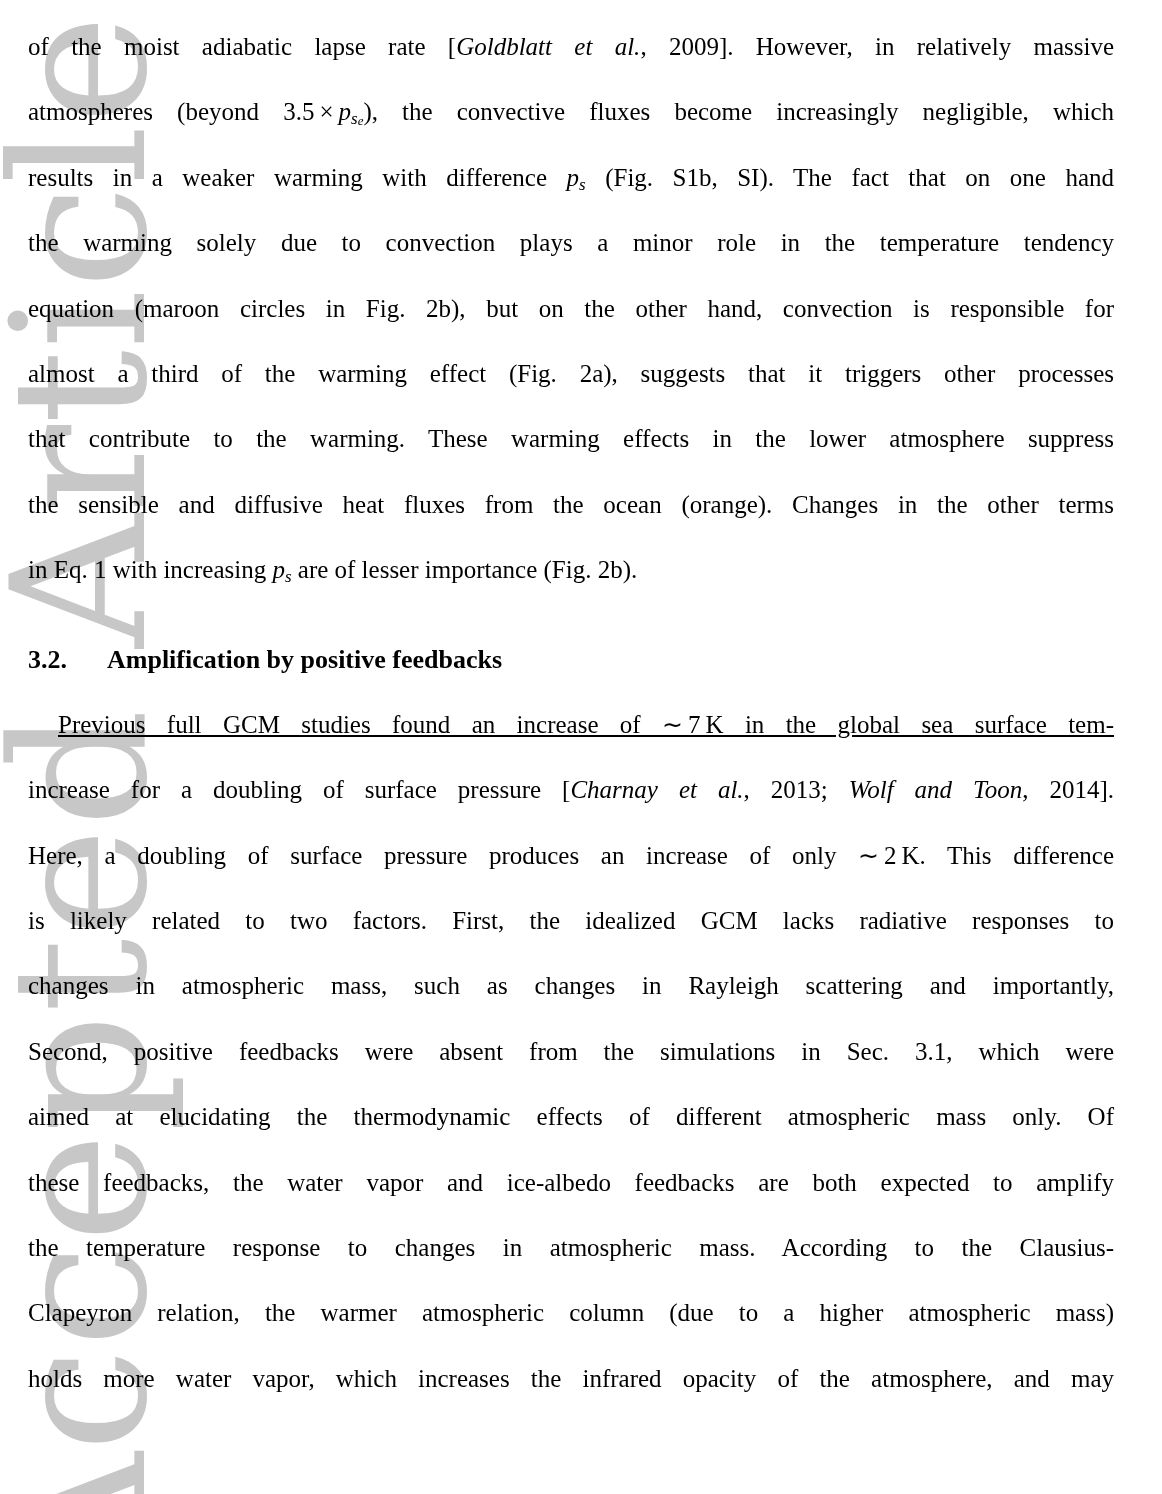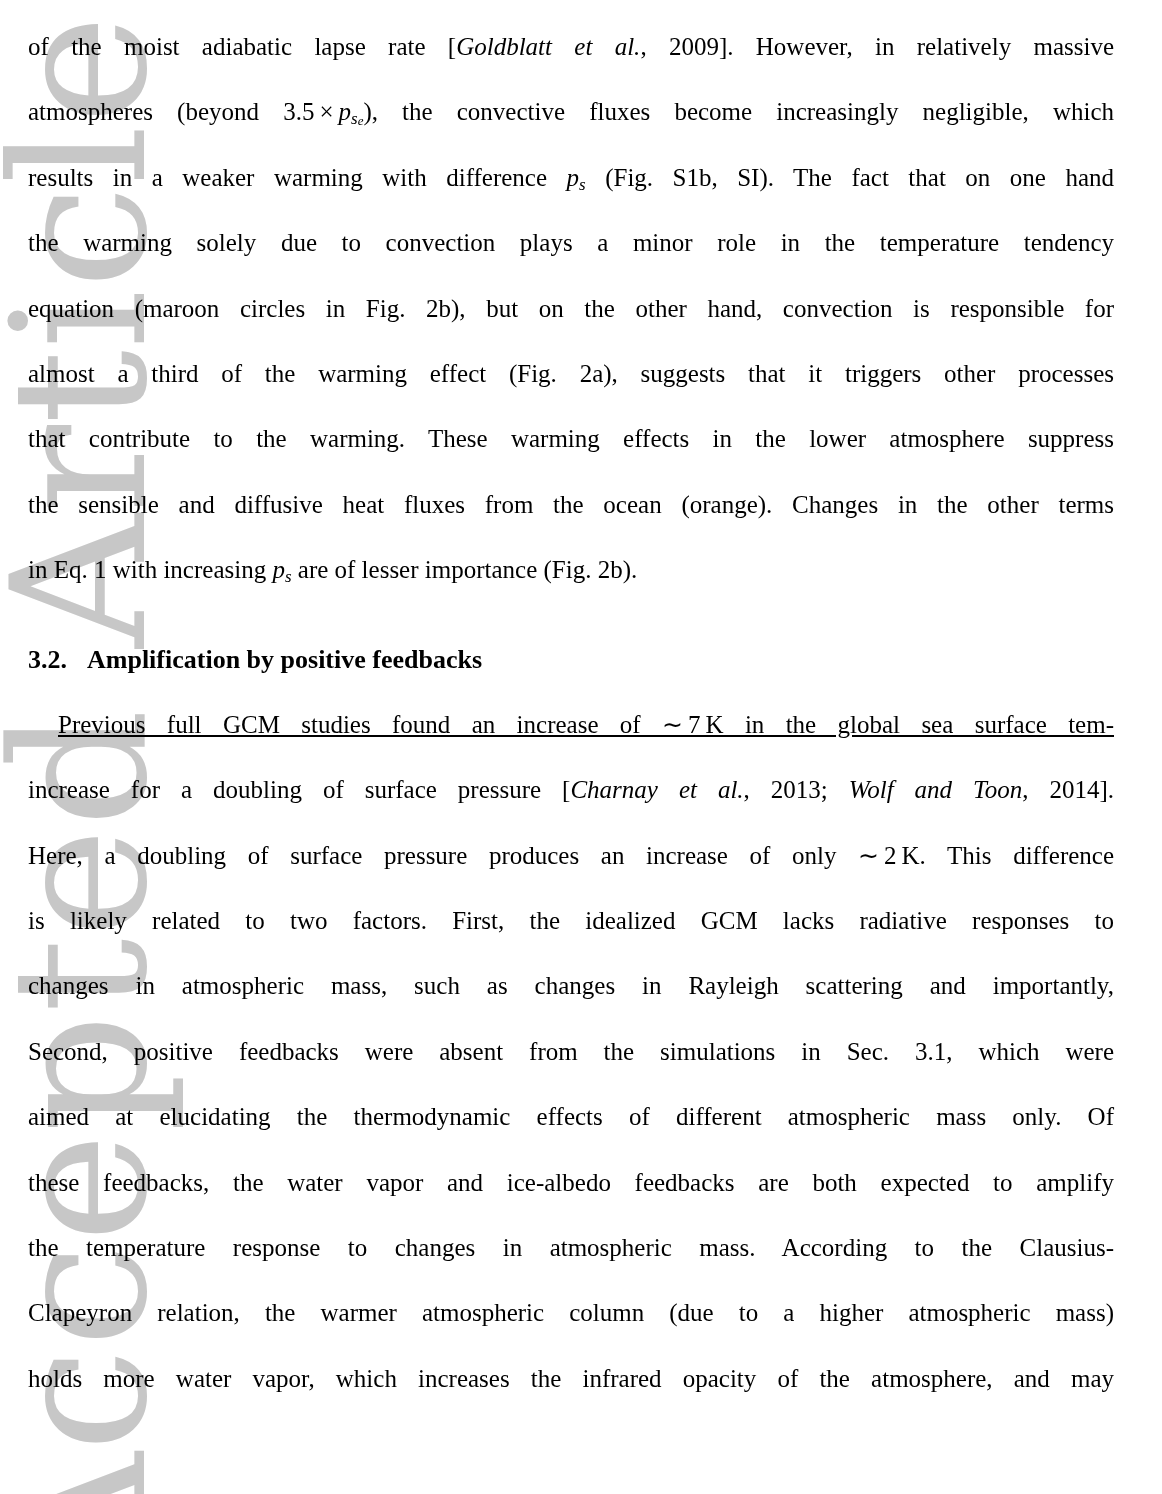--- a/index.html
+++ b/index.html
@@ -58,21 +58,21 @@
   }
   .heading {
     margin: 24px 0 0 0;
     height: 65.4px;
     line-height: 65.4px;
     font-size: 26px;
     font-weight: bold;
     text-align: left;
   }
   .heading .num {
-    margin-right: 20px;
+    margin-right: 40px;
   }
   .it { font-style: italic; }
   .sub {
     font-size: 0.68em;
     vertical-align: -0.22em;
     line-height: 0;
   }
   .subsub {
     font-size: 0.52em;
     vertical-align: -0.42em;

